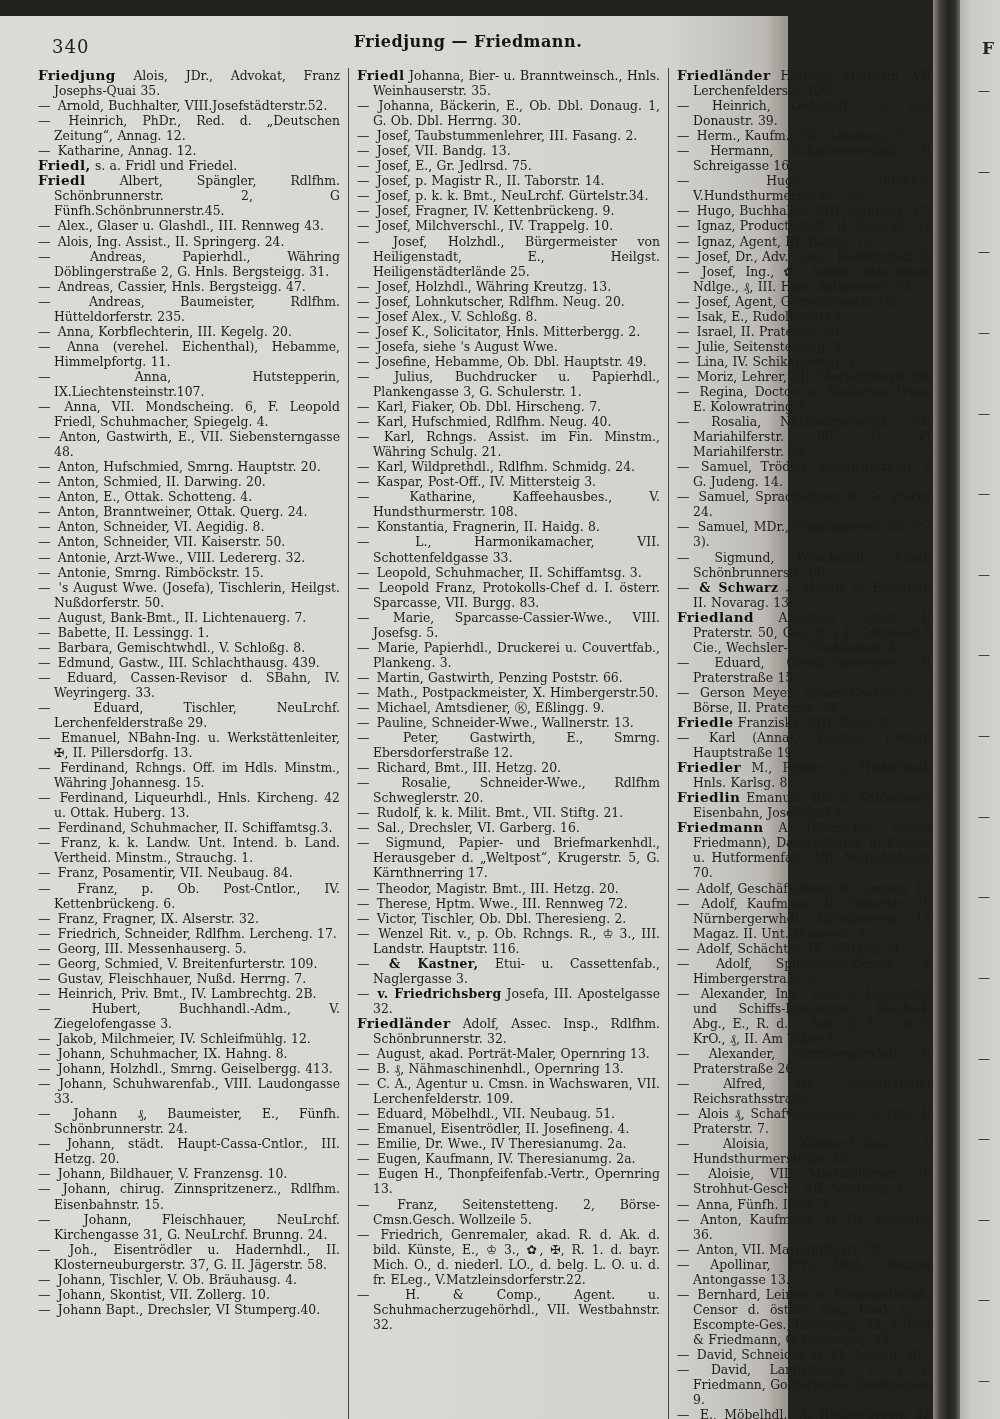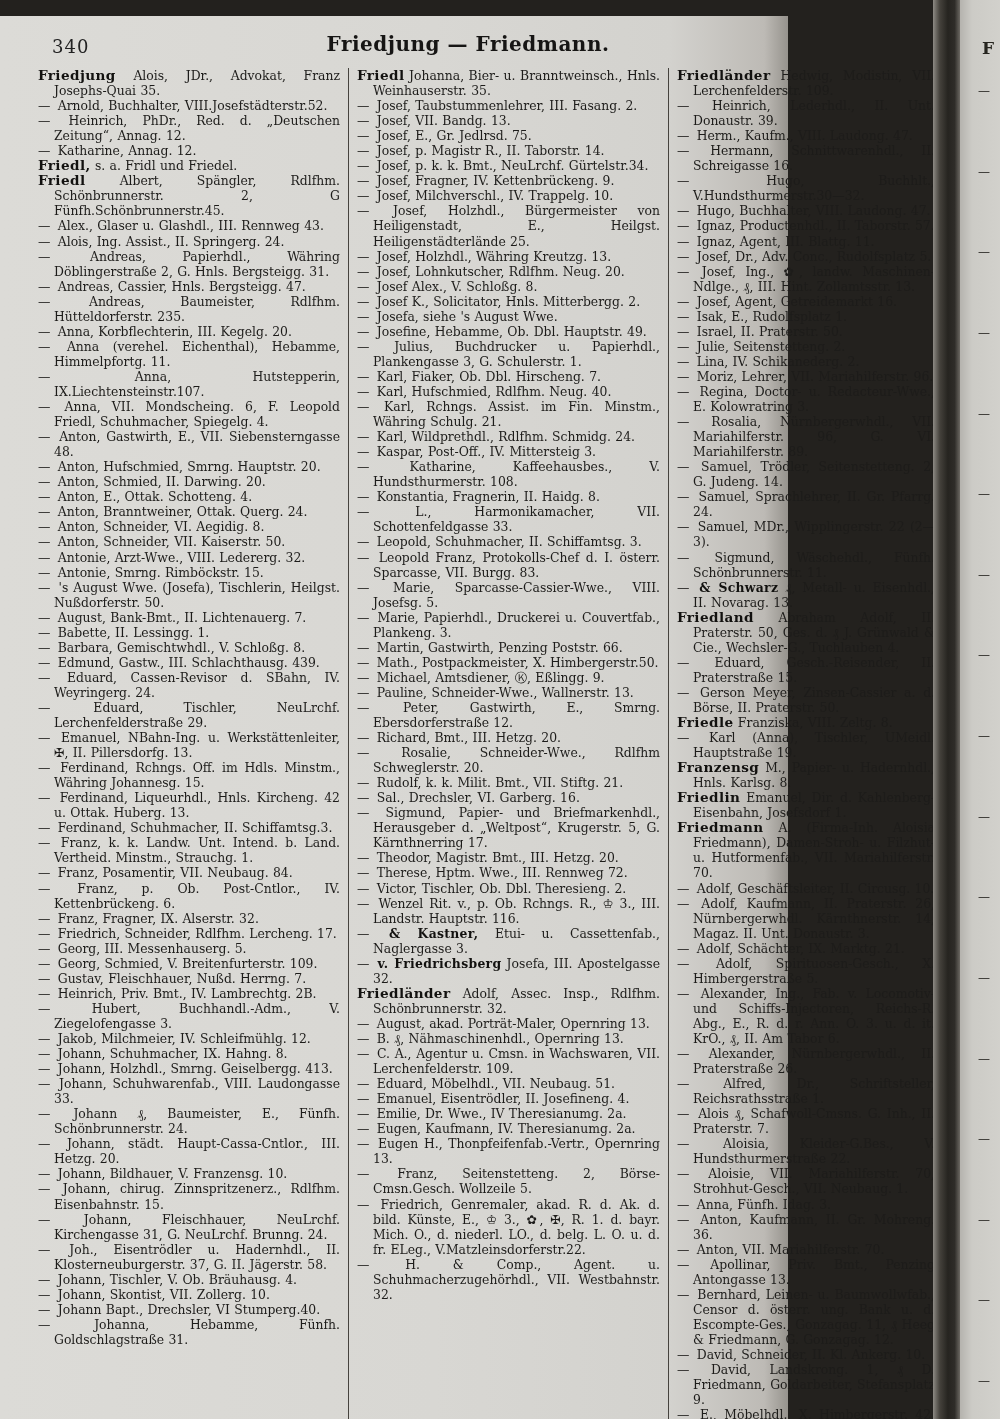--- a/index.html
+++ b/index.html
@@ -13,21 +13,21 @@
     background:linear-gradient(90deg,#dcdbd7 0%,#d8d7d3 55%,#d3d2ce 85%,#bdbab5 97%,#96938d 100%);
     color:#1c1b19;
   }
   .page-header{position:absolute;top:14px;left:0;width:936px;height:34px;}
   .page-number{
     position:absolute;left:52px;top:6px;
     font-size:18px;letter-spacing:1px;color:#222;
   }
   .page-title{
     position:absolute;left:120px;right:120px;top:2px;text-align:center;
-    font-weight:bold;font-size:20px;letter-spacing:0.5px;color:#161514;
+    font-weight:bold;font-size:16px;letter-spacing:0.5px;color:#161514;
   }
   .columns{
     position:absolute;top:52px;left:38px;width:900px;height:1355px;
     display:flex;
   }
   .col{
     overflow:hidden;height:100%;
     font-size:12.4px;line-height:15.05px;color:#1d1c1a;
   }
   .col-1{width:302px;}
@@ -93,21 +93,21 @@
         <div class="entry"><span class="dash">—</span> <span>Anton, Branntweiner, Ottak. Querg. 24.</span> </div>
         <div class="entry"><span class="dash">—</span> <span>Anton, Schneider, VI. Aegidig. 8.</span> </div>
         <div class="entry"><span class="dash">—</span> <span>Anton, Schneider, VII. Kaiserstr. 50.</span> </div>
         <div class="entry"><span class="dash">—</span> <span>Antonie, Arzt-Wwe., VIII. Ledererg. 32.</span> </div>
         <div class="entry"><span class="dash">—</span> <span>Antonie, Smrng. Rimböckstr. 15.</span> </div>
         <div class="entry"><span class="dash">—</span> <span>'s August Wwe. (Josefa), Tischlerin, Heilgst. Nußdorferstr. 50.</span> </div>
         <div class="entry"><span class="dash">—</span> <span>August, Bank-Bmt., II. Lichtenauerg. 7.</span> </div>
         <div class="entry"><span class="dash">—</span> <span>Babette, II. Lessingg. 1.</span> </div>
         <div class="entry"><span class="dash">—</span> <span>Barbara, Gemischtwhdl., V. Schloßg. 8.</span> </div>
         <div class="entry"><span class="dash">—</span> <span>Edmund, Gastw., III. Schlachthausg. 439.</span> </div>
-        <div class="entry"><span class="dash">—</span> <span>Eduard, Cassen-Revisor d. SBahn, IV. Weyringerg. 24.</span> </div>
+        <div class="entry"><span class="dash">—</span> <span>Eduard, Cassen-Revisor d. SBahn, IV. Weyringerg. 33.</span> </div>
         <div class="entry"><span class="dash">—</span> <span>Eduard, Tischler, NeuLrchf. Lerchenfelderstraße 29.</span> </div>
         <div class="entry"><span class="dash">—</span> <span>Emanuel, NBahn-Ing. u. Werkstättenleiter, ✠, II. Pillersdorfg. 13.</span> </div>
         <div class="entry"><span class="dash">—</span> <span>Ferdinand, Rchngs. Off. im Hdls. Minstm., Währing Johannesg. 15.</span> </div>
         <div class="entry"><span class="dash">—</span> <span>Ferdinand, Liqueurhdl., Hnls. Kircheng. 42 u. Ottak. Huberg. 13.</span> </div>
         <div class="entry"><span class="dash">—</span> <span>Ferdinand, Schuhmacher, II. Schiffamtsg.3.</span> </div>
         <div class="entry"><span class="dash">—</span> <span>Franz, k. k. Landw. Unt. Intend. b. Land. Vertheid. Minstm., Strauchg. 1.</span> </div>
         <div class="entry"><span class="dash">—</span> <span>Franz, Posamentir, VII. Neubaug. 84.</span> </div>
         <div class="entry"><span class="dash">—</span> <span>Franz, p. Ob. Post-Cntlor., IV. Kettenbrückeng. 6.</span> </div>
         <div class="entry"><span class="dash">—</span> <span>Franz, Fragner, IX. Alserstr. 32.</span> </div>
         <div class="entry"><span class="dash">—</span> <span>Friedrich, Schneider, Rdlfhm. Lercheng. 17.</span> </div>
@@ -122,24 +122,24 @@
         <div class="entry"><span class="dash">—</span> <span>Johann, Schuhwarenfab., VIII. Laudongasse 33.</span> </div>
         <div class="entry"><span class="dash">—</span> <span>Johann ₰, Baumeister, E., Fünfh. Schönbrunnerstr. 24.</span> </div>
         <div class="entry"><span class="dash">—</span> <span>Johann, städt. Haupt-Cassa-Cntlor., III. Hetzg. 20.</span> </div>
         <div class="entry"><span class="dash">—</span> <span>Johann, Bildhauer, V. Franzensg. 10.</span> </div>
         <div class="entry"><span class="dash">—</span> <span>Johann, chirug. Zinnspritzenerz., Rdlfhm. Eisenbahnstr. 15.</span> </div>
         <div class="entry"><span class="dash">—</span> <span>Johann, Fleischhauer, NeuLrchf. Kirchengasse 31, G. NeuLrchf. Brunng. 24.</span> </div>
         <div class="entry"><span class="dash">—</span> <span>Joh., Eisentrödler u. Hadernhdl., II. Klosterneuburgerstr. 37, G. II. Jägerstr. 58.</span> </div>
         <div class="entry"><span class="dash">—</span> <span>Johann, Tischler, V. Ob. Bräuhausg. 4.</span> </div>
         <div class="entry"><span class="dash">—</span> <span>Johann, Skontist, VII. Zollerg. 10.</span> </div>
         <div class="entry"><span class="dash">—</span> <span>Johann Bapt., Drechsler, VI Stumperg.40.</span> </div>
-        <div class="entry"><span class="dash">—</span> <span>Johanna, Hebamme, Fünfh. Goldschlagstraße 31.</span> </div>
       </div>
       <div class="col col-2">
         <div class="entry"><span class="head">Friedl</span> <span>Johanna, Bier- u. Branntweinsch., Hnls. Weinhauserstr. 35.</span> </div>
+        <div class="entry"><span class="dash">—</span> <span>Johanna, Bäckerin, E., Ob. Dbl. Donaug. 1, G. Ob. Dbl. Herrng. 30.</span> </div>
         <div class="entry"><span class="dash">—</span> <span>Josef, Taubstummenlehrer, III. Fasang. 2.</span> </div>
         <div class="entry"><span class="dash">—</span> <span>Josef, VII. Bandg. 13.</span> </div>
         <div class="entry"><span class="dash">—</span> <span>Josef, E., Gr. Jedlrsd. 75.</span> </div>
         <div class="entry"><span class="dash">—</span> <span>Josef, p. Magistr R., II. Taborstr. 14.</span> </div>
         <div class="entry"><span class="dash">—</span> <span>Josef, p. k. k. Bmt., NeuLrchf. Gürtelstr.34.</span> </div>
         <div class="entry"><span class="dash">—</span> <span>Josef, Fragner, IV. Kettenbrückeng. 9.</span> </div>
         <div class="entry"><span class="dash">—</span> <span>Josef, Milchverschl., IV. Trappelg. 10.</span> </div>
         <div class="entry"><span class="dash">—</span> <span>Josef, Holzhdl., Bürgermeister von Heiligenstadt, E., Heilgst. Heiligenstädterlände 25.</span> </div>
         <div class="entry"><span class="dash">—</span> <span>Josef, Holzhdl., Währing Kreutzg. 13.</span> </div>
         <div class="entry"><span class="dash">—</span> <span>Josef, Lohnkutscher, Rdlfhm. Neug. 20.</span> </div>
@@ -211,21 +211,21 @@
         <div class="entry"><span class="dash">—</span> <span>Samuel, Trödler, Seitenstetteng. 2, G. Judeng. 14.</span> </div>
         <div class="entry"><span class="dash">—</span> <span>Samuel, Sprachlehrer, II. Gr. Pfarrg. 24.</span> </div>
         <div class="entry"><span class="dash">—</span> <span>Samuel, MDr., Wipplingerstr. 22 (2—3).</span> </div>
         <div class="entry"><span class="dash">—</span> <span>Sigmund, Wäschehdl., Fünfh. Schönbrunnerstr. 11.</span> </div>
         <div class="entry"><span class="dash">—</span> <span class="subhead">&amp; Schwarz</span> <span>₰, Metall- u. Eisenhdl., II. Novarag. 13.</span> </div>
         <div class="entry"><span class="head">Friedland</span> <span>Abraham Adolf, II. Praterstr. 50, Ges. d. ₰ J. Grünwald &amp; Cie., Wechsler-G., Tuchlauben 4.</span> </div>
         <div class="entry"><span class="dash">—</span> <span>Eduard, Gesch.-Reisender, II. Praterstraße 15.</span> </div>
         <div class="entry"><span class="dash">—</span> <span>Gerson Meyer, Zinsen-Cassier a. d. Börse, II. Praterstr. 50.</span> </div>
         <div class="entry"><span class="head">Friedle</span> <span>Franziska, VIII. Zeltg. 8.</span> </div>
         <div class="entry"><span class="dash">—</span> <span>Karl (Anna), Tischler, UMeidl. Hauptstraße 19.</span> </div>
-        <div class="entry"><span class="head">Franzensg</span> <span>M., Papier- u. Hadernhdl., Hnls. Karlsg. 8.</span> </div>
+        <div class="entry"><span class="head">Friedler</span> <span>M., Papier- u. Hadernhdl., Hnls. Karlsg. 8.</span> </div>
         <div class="entry"><span class="head">Friedlin</span> <span>Emanuel, Dir. d. Kahlenberg-Eisenbahn, Josefsdorf 1.</span> </div>
         <div class="entry"><span class="head">Friedmann</span> <span>A. (Firma-Inh. Aloisia Friedmann), Damen-Stroh- u. Filzhut- u. Hutformenfab., VII. Mariahilferstr. 70.</span> </div>
         <div class="entry"><span class="dash">—</span> <span>Adolf, Geschäftsleiter, II. Circusg. 10.</span> </div>
         <div class="entry"><span class="dash">—</span> <span>Adolf, Kaufmann, II. Praterstr. 26, Nürnbergerwhdl. Kärnthnerstr. 14, Magaz. II. Unt. Donaustr. 3.</span> </div>
         <div class="entry"><span class="dash">—</span> <span>Adolf, Schächter, IX. Marktg. 21.</span> </div>
         <div class="entry"><span class="dash">—</span> <span>Adolf, Spirituosen-Gesch., X. Himbergerstraße 5.</span> </div>
         <div class="entry"><span class="dash">—</span> <span>Alexander, Ing., Fab. v. Locomotiv- und Schiffs-Injectoren, Reichs-R. Abg., E., R. d. r. Ann. O. 3. u. d. it. KrO., ₰, II. Am Tabor 6.</span> </div>
         <div class="entry"><span class="dash">—</span> <span>Alexander, Nürnbergerwhdl., II. Praterstraße 26.</span> </div>
         <div class="entry"><span class="dash">—</span> <span>Alfred, Dr., Schriftsteller, Reichsrathsstraße 1.</span> </div>
         <div class="entry"><span class="dash">—</span> <span>Alois ₰, Schafwoll-Cmsns. G. Inh., II. Praterstr. 7.</span> </div>

